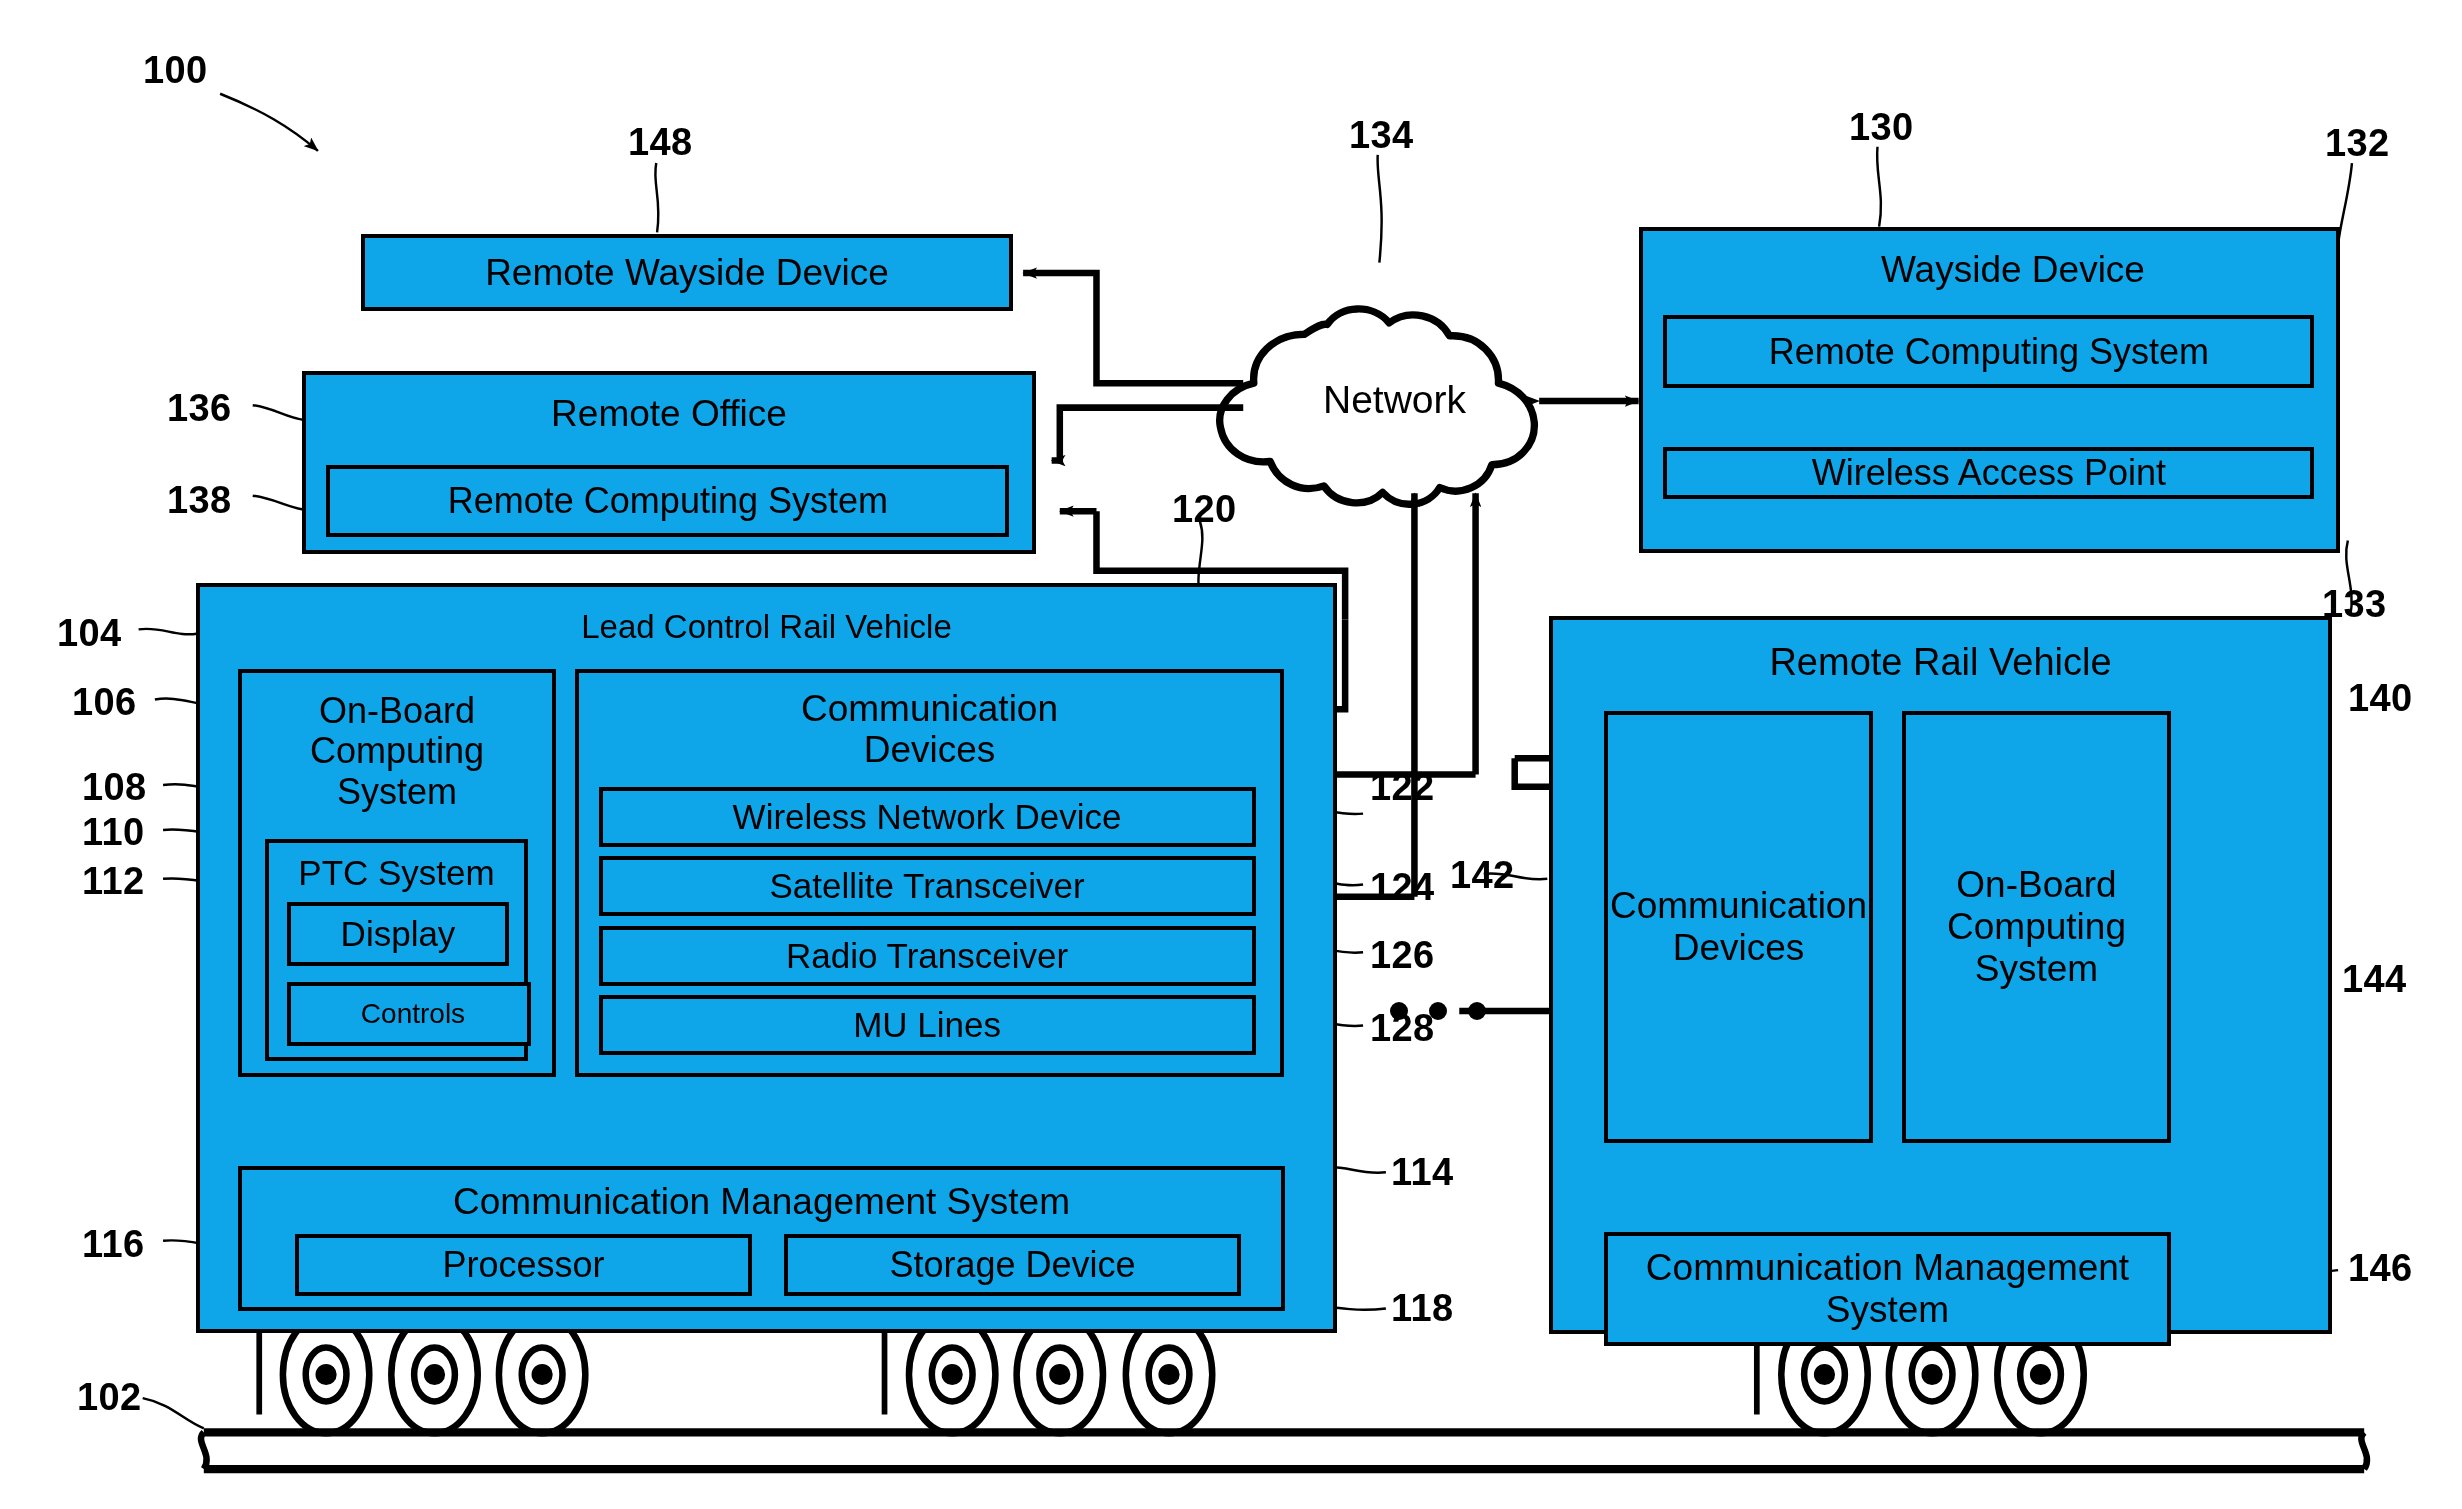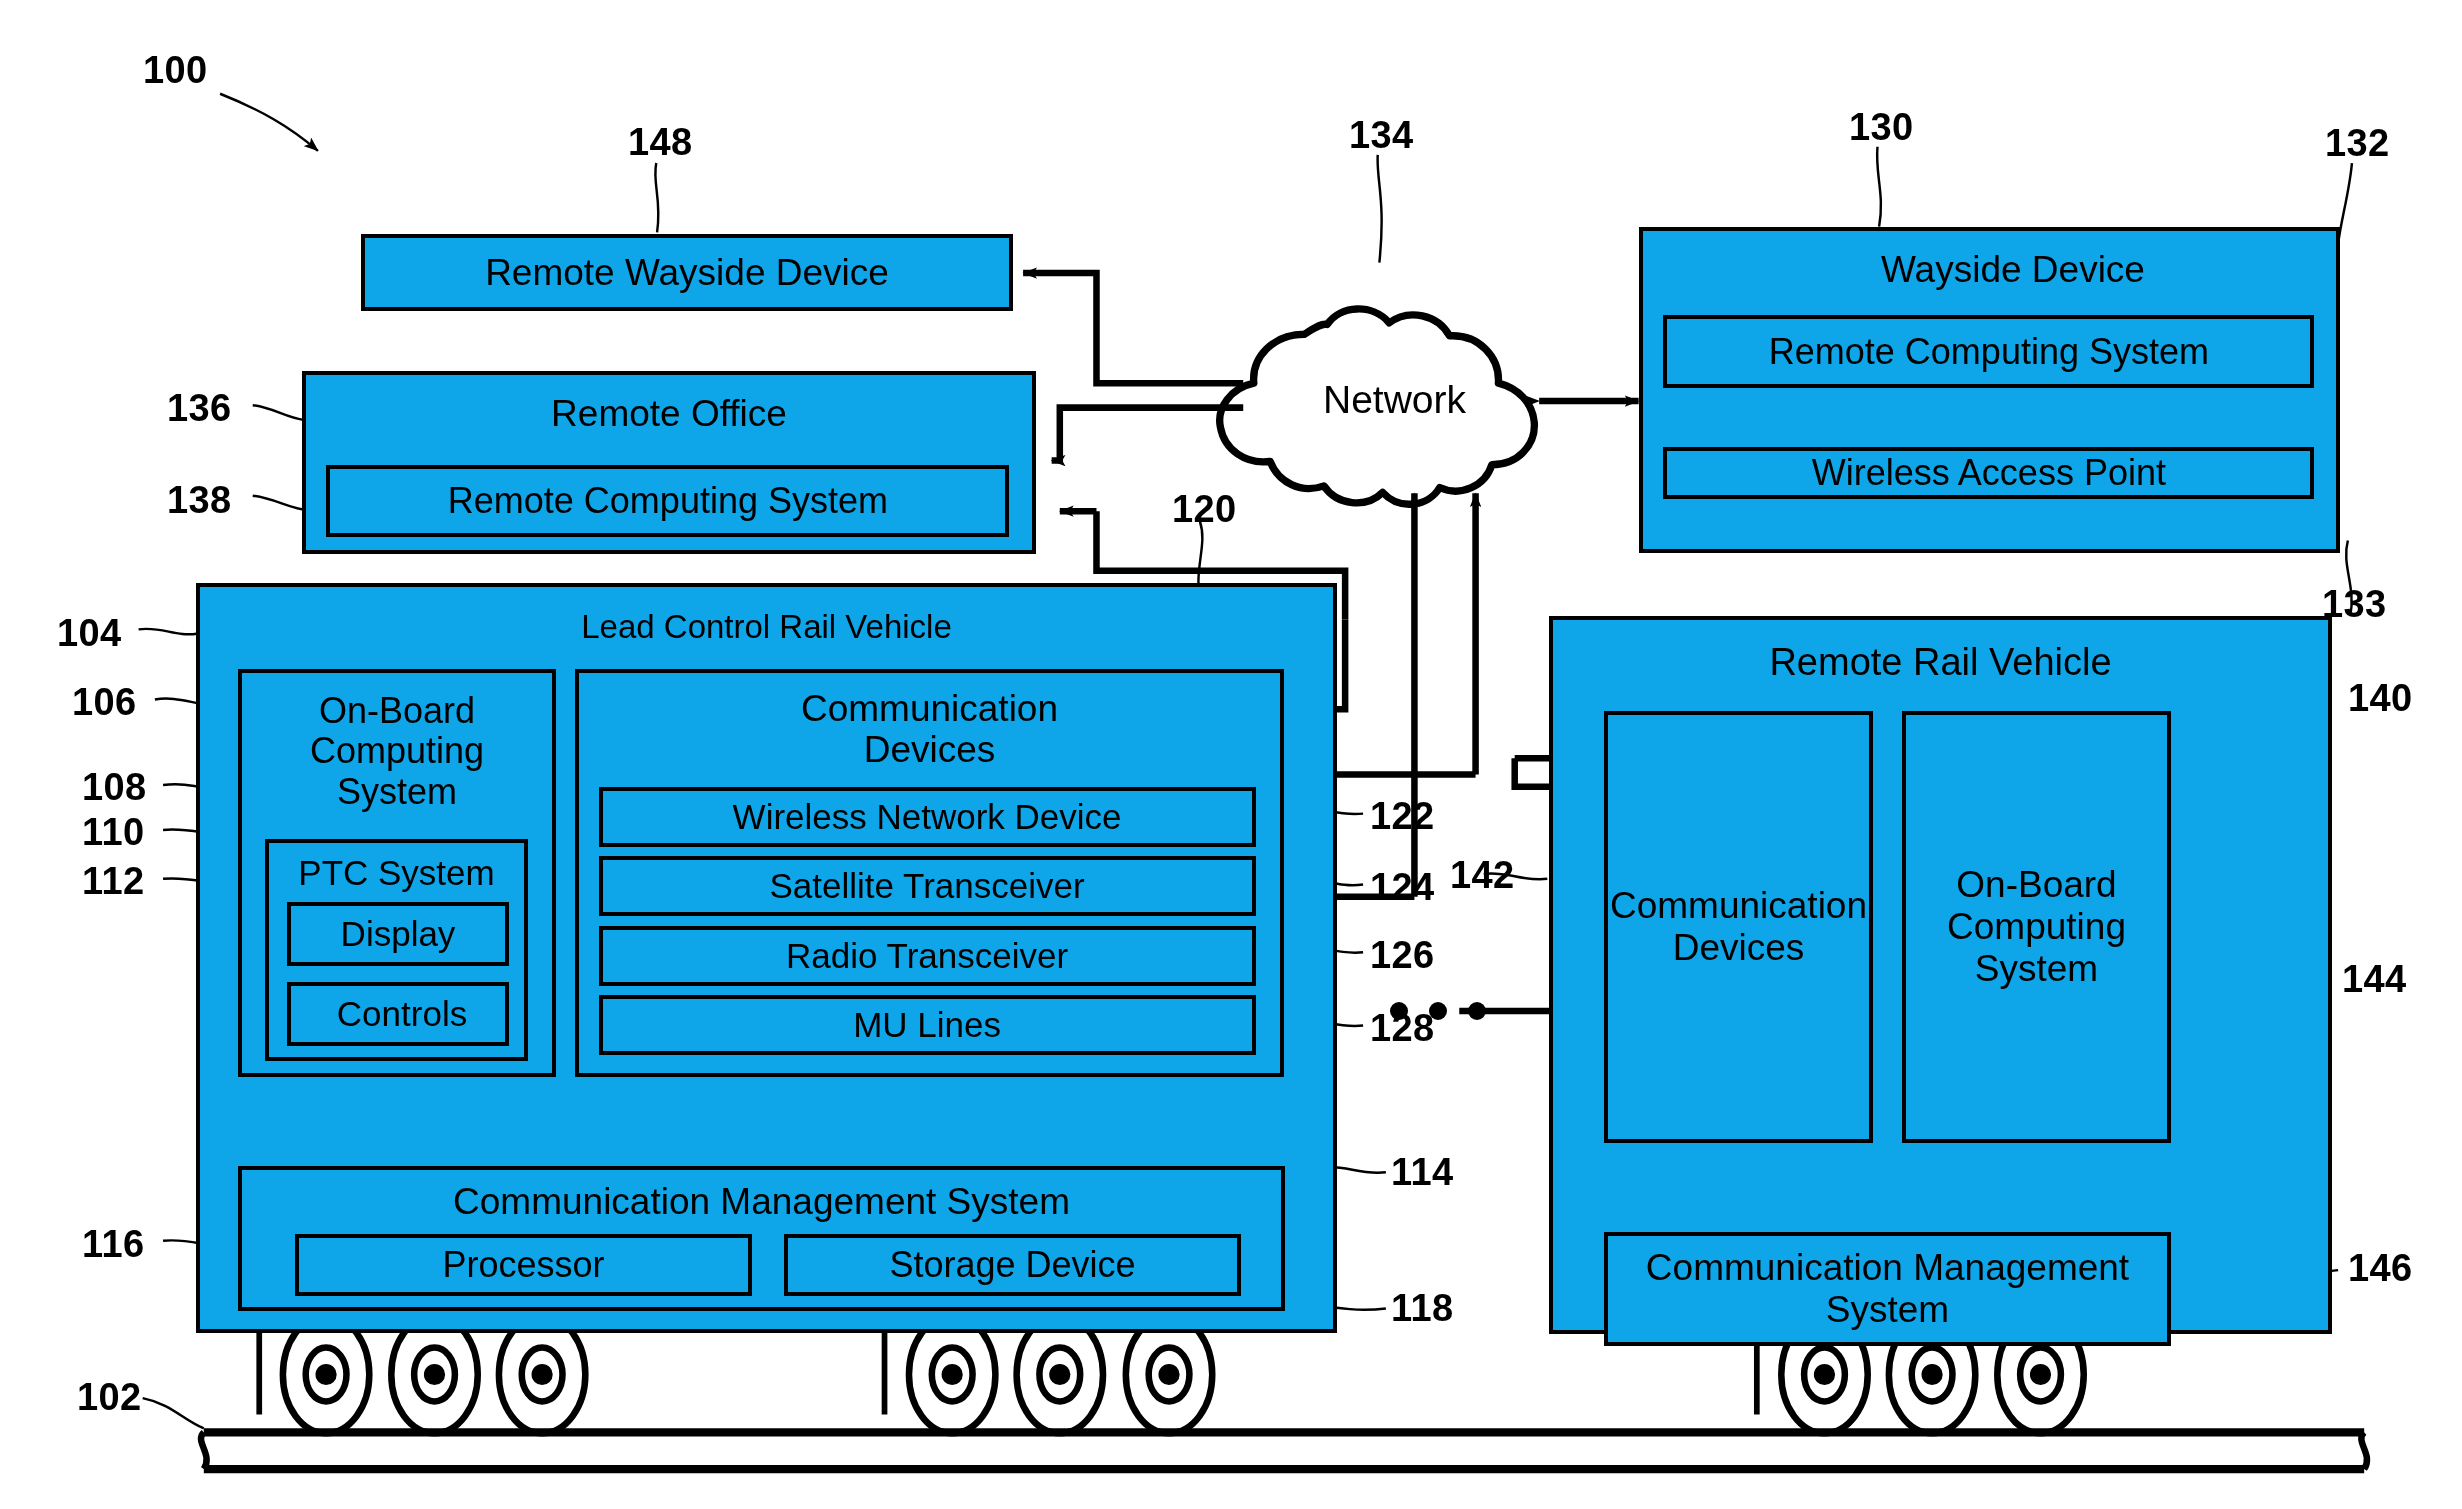--- a/index.html
+++ b/index.html
@@ -208,21 +208,21 @@
     <div class="boxtitle" style="top:21px;font-size:33px;">Lead Control Rail Vehicle</div>
 
     <div class="box thin" style="left:38px;top:82px;width:318px;height:408px;">
       <div class="lbl" style="left:0;right:0;top:18px;font-size:36px;">On-Board
 Computing
 System</div>
 
       <div class="box thin" style="left:23px;top:166px;width:263px;height:222px;">
         <div class="boxtitle" style="top:9.8px;font-size:35px;">PTC System</div>
         <div class="box thin ctr" style="left:18px;top:59px;width:222px;height:64px;font-size:35px;">Display</div>
-        <div class="box thin ctr" style="left:18px;top:139px;width:222px;height:64px;font-size:35px;padding-left:8px;">Controls</div>
+        <div class="box thin ctr" style="left:18px;top:139px;width:244px;height:64px;font-size:28px;padding-left:8px;">Controls</div>
       </div>
     </div>
 
     <div class="box thin" style="left:375px;top:82px;width:709px;height:408px;">
       <div class="lbl" style="left:0;right:0;top:14.7px;font-size:37px;">Communication
 Devices</div>
 
       <div class="box thin ctr" style="left:19.6px;top:114px;width:657px;height:60px;font-size:35px;">Wireless Network Device</div>
       <div class="box thin ctr" style="left:19.6px;top:183px;width:657px;height:60px;font-size:35px;">Satellite Transceiver</div>
       <div class="box thin ctr" style="left:19.6px;top:253px;width:657px;height:60px;font-size:35px;">Radio Transceiver</div>
@@ -263,21 +263,21 @@
   <div class="reftxt" style="left:2325px;top:122px;">132</div>
   <div class="reftxt" style="left:2322px;top:583px;">133</div>
   <div class="reftxt" style="left:167px;top:387px;">136</div>
   <div class="reftxt" style="left:167px;top:479px;">138</div>
   <div class="reftxt" style="left:1172px;top:488px;">120</div>
   <div class="reftxt" style="left:57px;top:612px;">104</div>
   <div class="reftxt" style="left:72px;top:681px;">106</div>
   <div class="reftxt" style="left:82px;top:766px;">108</div>
   <div class="reftxt" style="left:82px;top:811px;">110</div>
   <div class="reftxt" style="left:82px;top:860px;">112</div>
-  <div class="reftxt" style="left:1370px;top:795px;">122</div>
+  <div class="reftxt" style="left:1370px;top:766px;">122</div>
   <div class="reftxt" style="left:1370px;top:866px;">124</div>
   <div class="reftxt" style="left:1370px;top:934px;">126</div>
   <div class="reftxt" style="left:1370px;top:1007px;">128</div>
   <div class="reftxt" style="left:1391px;top:1151px;">114</div>
   <div class="reftxt" style="left:82px;top:1223px;">116</div>
   <div class="reftxt" style="left:1391px;top:1287px;">118</div>
   <div class="reftxt" style="left:77px;top:1376px;">102</div>
   <div class="reftxt" style="left:2342px;top:677px;margin-left:6px;">140</div>
   <div class="reftxt" style="left:1450px;top:854px;">142</div>
   <div class="reftxt" style="left:2342px;top:958px;">144</div>

